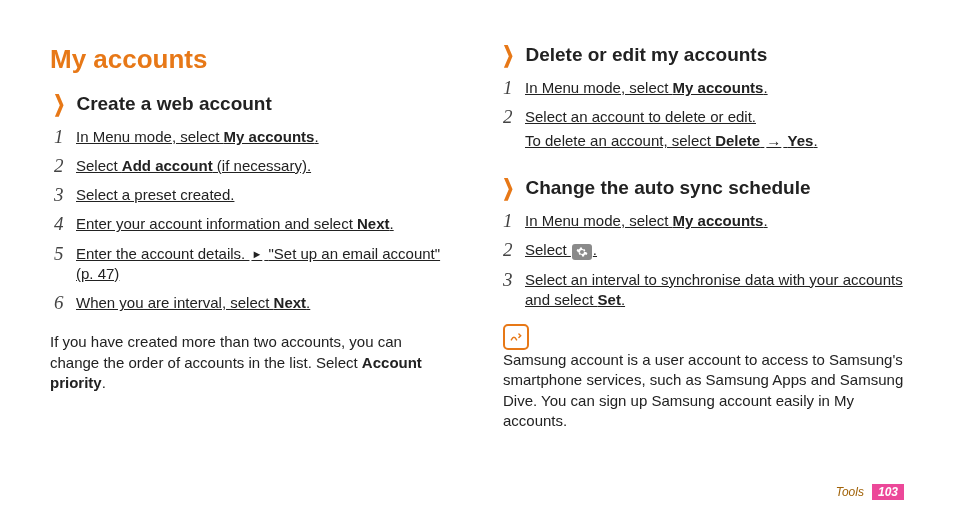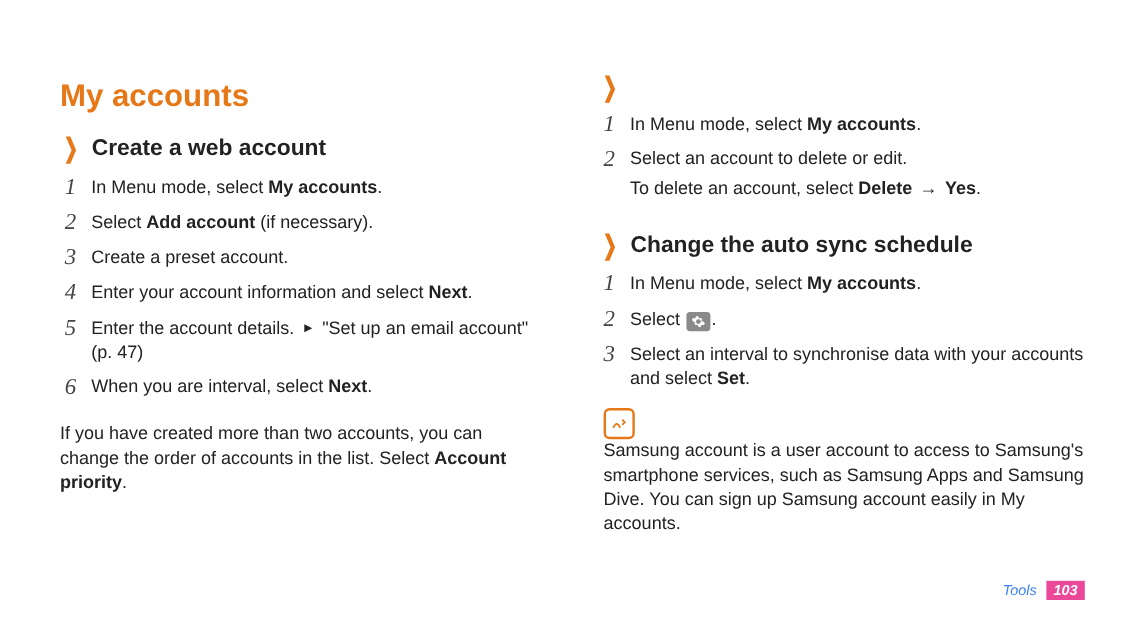--- a/index.html
+++ b/index.html
@@ -6,21 +6,21 @@
     margin: 0;
     padding: 0;
     width: 954px;
     height: 518px;
     font-family: "Segoe UI", "Helvetica Neue", Arial, sans-serif;
     color: #222;
     background: #fff;
   }
   .page {
     display: flex;
-    padding: 62px 50px 30px 50px;
+    padding: 42px 50px 30px 50px;
     box-sizing: border-box;
     height: 100%;
     position: relative;
   }
   .col {
     width: 50%;
     box-sizing: border-box;
     font-size: 15px;
     line-height: 1.35;
   }
@@ -63,21 +63,21 @@
   .step .num {
     font-family: Georgia, "Times New Roman", serif;
     font-style: italic;
     font-size: 19px;
     color: #444;
     width: 22px;
     flex-shrink: 0;
     line-height: 1.1;
   }
   .step .body { flex: 1; }
-  .step .body p { margin: 0 0 4px 0; }
+  .step .body p { margin: 0 0 4px 0; text-decoration: underline; }
 
   b { font-weight: 700; }
   .arrow { padding: 0 2px; }
   .tri { font-size: 11px; vertical-align: 1px; padding: 0 2px; }
 
   .gear {
     display: inline-flex;
     align-items: center;
     justify-content: center;
     width: 20px;
@@ -112,21 +112,21 @@
 
   .footer {
     position: absolute;
     right: 50px;
     bottom: 18px;
     font-size: 12px;
     display: flex;
     align-items: center;
     gap: 8px;
   }
-  .footer .section { font-style: italic; color: #3b82f6; }
+  .footer .section { font-style: italic; color: #a16207; }
   .footer .pagenum {
     background: #ec4899;
     color: #fff;
     font-style: italic;
     font-weight: 600;
     padding: 1px 6px;
     font-size: 12px;
   }
 </style>
 </head>
@@ -154,21 +154,21 @@
       <div class="num">2</div>
       <div class="body">
           <p>
         <span>Select </span><b>Add account</b><span> (if necessary).</span>
       </p>
         </div>
     </div>
     <div class="step">
       <div class="num">3</div>
       <div class="body">
-          <p>Create a preset account.</p>
+          <p>Select a preset created.</p>
         </div>
     </div>
     <div class="step">
       <div class="num">4</div>
       <div class="body">
           <p>
         <span>Enter your account information and select </span><b>Next</b><span>.</span>
       </p>
         </div>
     </div>
@@ -192,20 +192,21 @@
 
     <p style="">
       <span>If you have created more than two accounts, you can change the order of accounts in the list. Select </span><b>Account priority</b><span>.</span>
     </p>
   </div>
 
   <div class="col right">
 
     <div class="subhead" style="margin-top:0;">
       <span class="chev">❯</span>
+      <span class="subtitle">Delete or edit my accounts</span>
     </div>
 
     <div class="step">
       <div class="num">1</div>
       <div class="body">
           <p>
         <span>In Menu mode, select </span><b>My accounts</b><span>.</span>
       </p>
         </div>
     </div>

